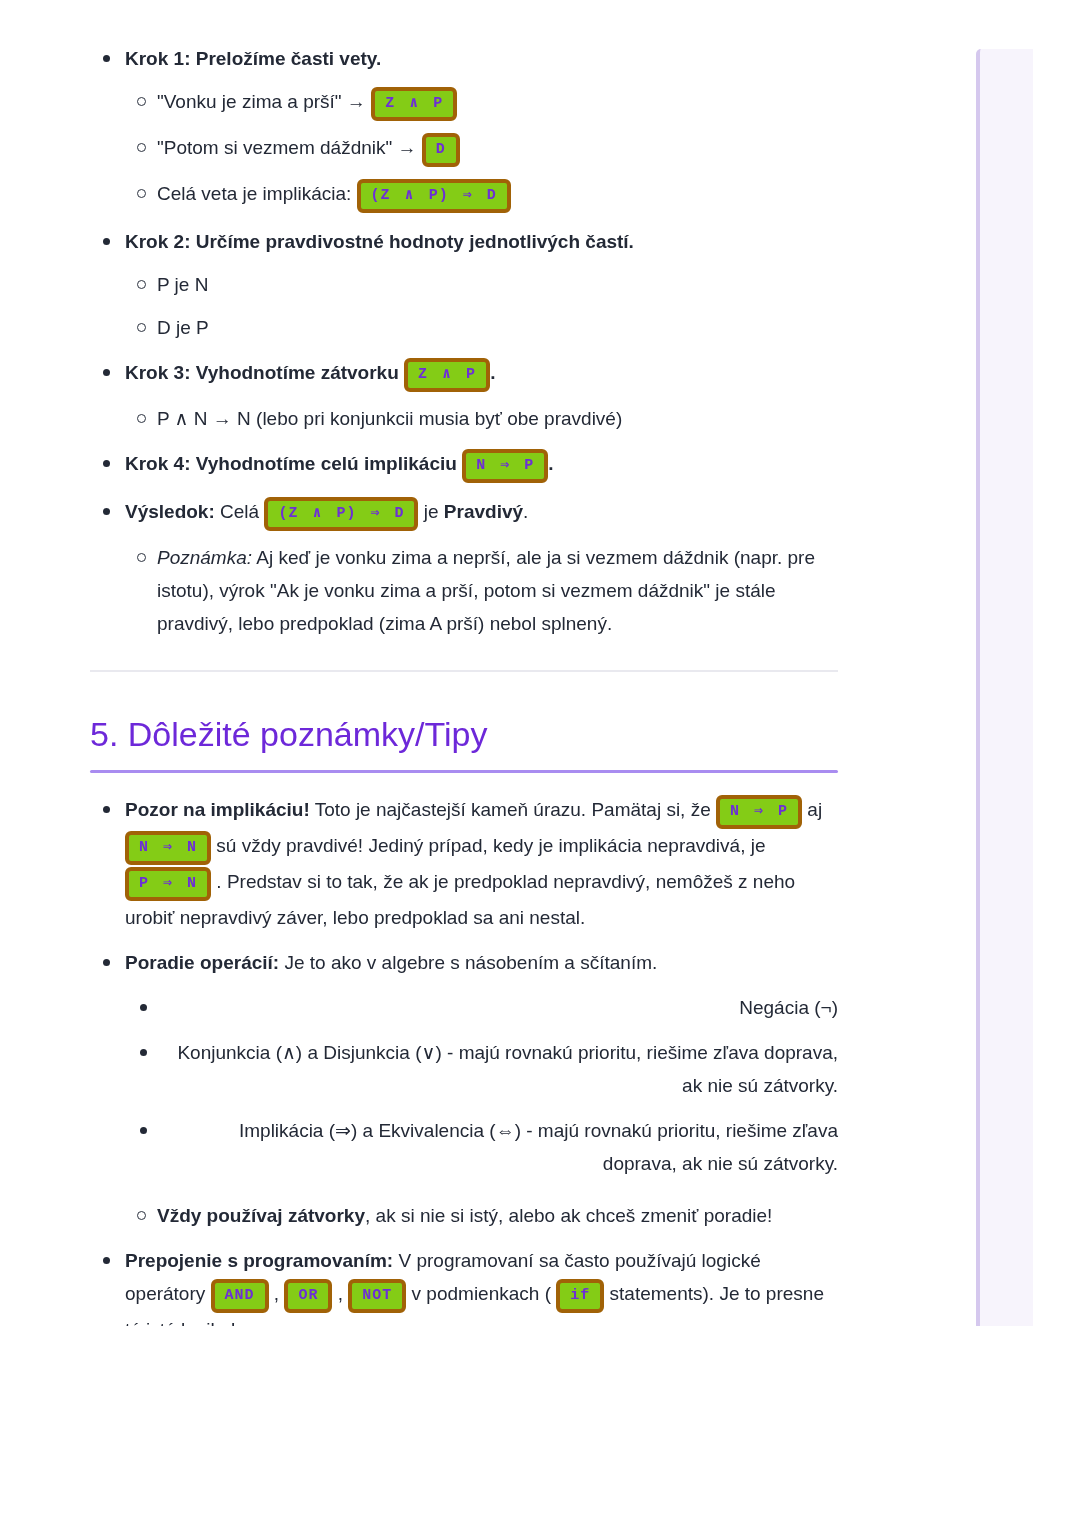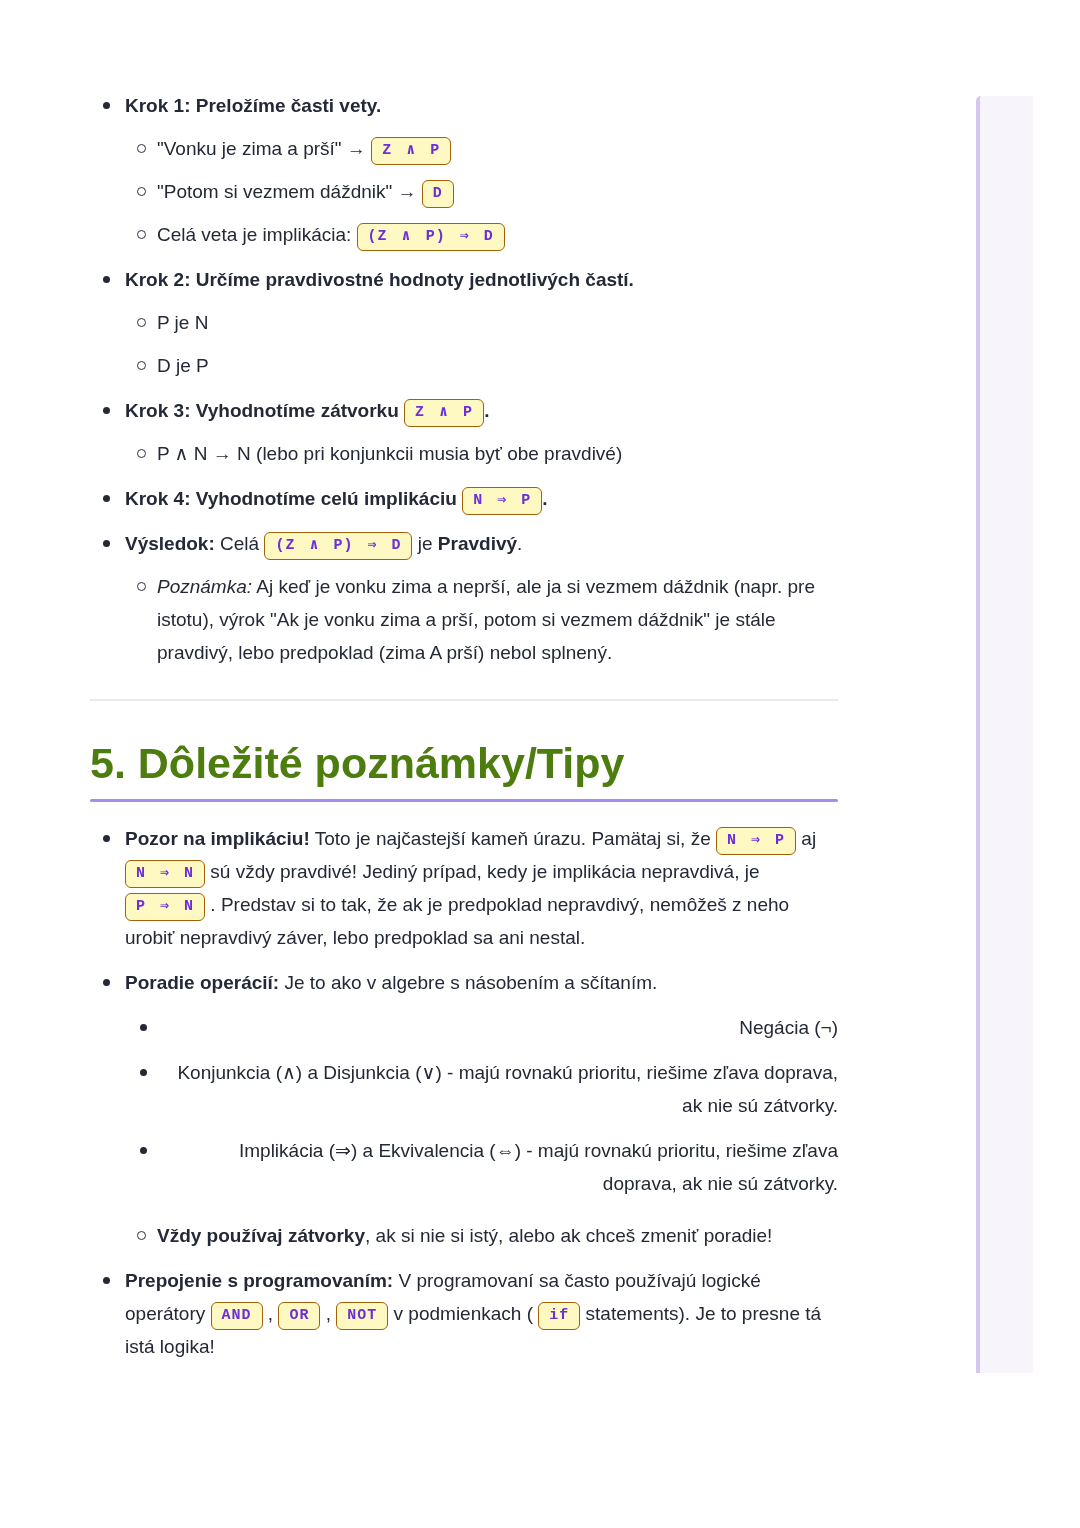--- a/index.html
+++ b/index.html
@@ -1,18 +1,18 @@
 <!DOCTYPE html>
 <html><head>
 <meta charset="utf-8">
 <style>
   html,body { margin:0; padding:0; background:#ffffff; }
   .page {
     position:relative; width:1080px; height:1326px; background:#ffffff; overflow:hidden;
-    font-family:"Liberation Sans","DejaVu Sans",sans-serif; color:#232936;margin-top:47px;
+    font-family:"Liberation Sans","DejaVu Sans",sans-serif; color:#232936;
   }
   .content { position:absolute; left:90px; top:42px; width:748px; font-size:19px; line-height:33px; }
   ul { list-style:none; margin:0; padding:0; }
 
   .l1 > li { position:relative; padding-left:35px; margin-top:12px; }
   .l1 > li:first-child { margin-top:0; }
   .l1 > li::before { content:""; position:absolute; left:13px; top:13px; width:7px; height:7px; border-radius:50%; background:#232936; }
 
   .l2 { margin-top:10px; }
   .l2 > li { position:relative; padding-left:32px; margin-top:10px; }
@@ -22,28 +22,28 @@
   .l3 > li { position:relative; padding-left:35px; margin-top:12px; }
   .l3 > li::before { content:""; position:absolute; left:15px; top:13px; width:7px; height:7px; border-radius:50%; background:#232936; }
 
   .b { font-weight:700; }
   .i { font-style:italic; }
 
   .badge {
     display:inline-block;
     font-family:"Liberation Mono","DejaVu Sans Mono",monospace;
     font-weight:700; font-size:15px; line-height:20px;
-    color:#6d2fd6; background:#fef9c3;
-    border:1px solid #a16207; border-radius:6px;
+    color:#6d2fd6; background:#84cc16;
+    border:4px solid #a16207; border-radius:6px;
     padding:3px 10px; letter-spacing:1px; word-spacing:4px;
     vertical-align:1px; white-space:nowrap;
   }
 
   .divider { height:2px; background:#e9e9ef; margin-top:30px; }
-  h2.section { font-size:43px; line-height:44px; font-weight:700; color:#4d7c0f; margin:40px 0 14px 0; }
+  h2.section { font-size:34px; line-height:44px; font-weight:400; color:#6d28d9; margin:40px 0 14px 0; }
   .heading-underline { height:3px; background:#a98cf0; border-radius:2px; }
   .tips { margin-top:20px; }
   .mt-lg { margin-top:19px !important; }
 
   .side-panel {
     position:absolute; left:976px; top:49px; width:57px; height:1428px;
     background:#f7f4fc; border-left:4px solid #d5c8ee;
     border-top-left-radius:5px; box-sizing:border-box; z-index:1;
   }
   .copyright { position:absolute; left:903px; top:1437px; font-size:13.5px; line-height:18px; color:#9aa0ab; z-index:2; }

